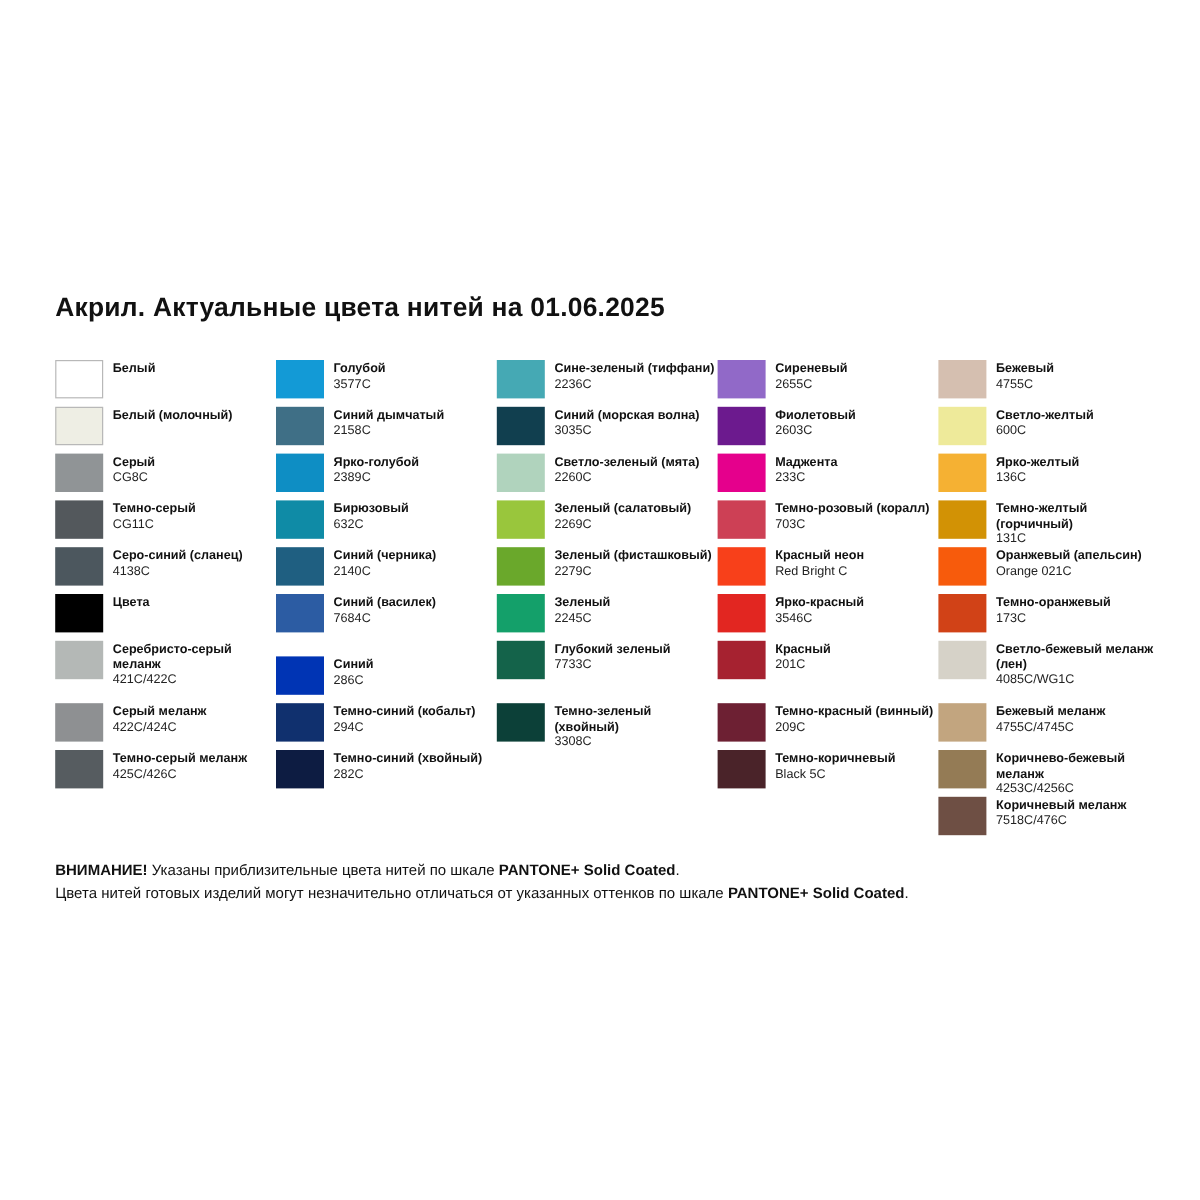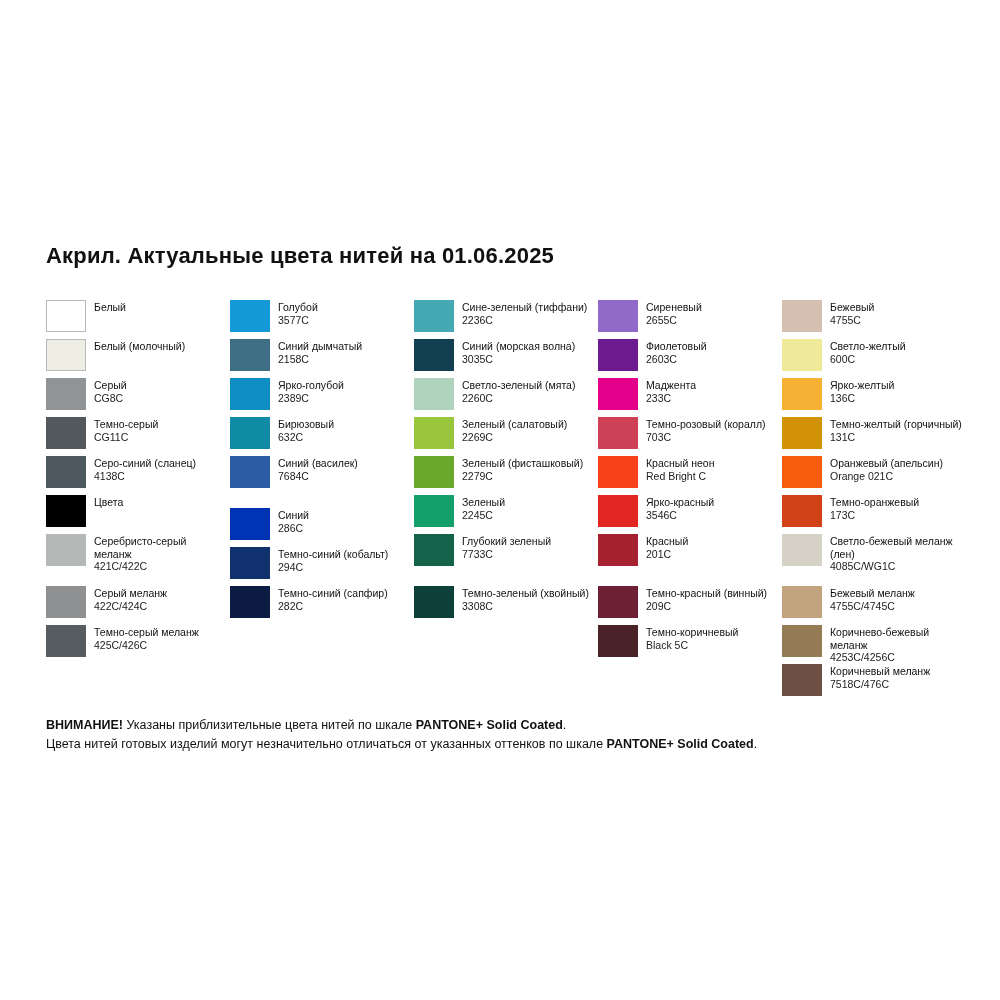--- a/index.html
+++ b/index.html
@@ -62,21 +62,21 @@
   }
   .labels {
     margin-left: 8px;
     display: flex;
     flex-direction: column;
     justify-content: flex-start;
     padding-top: 1px;
   }
   .name {
     font-size: 10.5px;
-    font-weight: normal;
+    font-weight: bold;
     line-height: 12.5px;
     color: #111111;
     white-space: pre-line;
   }
   .code {
     font-size: 10.5px;
     line-height: 12.5px;
     color: #222222;
     white-space: nowrap;
   }
@@ -189,20 +189,27 @@
           <div class="code">2389C</div>
         </div>
       </div>
       <div class="swatch-row">
         <div class="chip" style="background:#0f8ba6"></div>
         <div class="labels">
           <div class="name">Бирюзовый</div>
           <div class="code">632C</div>
         </div>
       </div>
+      <div class="swatch-row">
+        <div class="chip" style="background:#1f5f81"></div>
+        <div class="labels">
+          <div class="name">Синий (черника)</div>
+          <div class="code">2140C</div>
+        </div>
+      </div>
       <div class="swatch-row" style="height:52px">
         <div class="chip" style="background:#2c5ca3"></div>
         <div class="labels">
           <div class="name">Синий (василек)</div>
           <div class="code">7684C</div>
         </div>
       </div>
       <div class="swatch-row">
         <div class="chip" style="background:#0034b4"></div>
         <div class="labels">
@@ -213,21 +220,21 @@
       <div class="swatch-row">
         <div class="chip" style="background:#10306e"></div>
         <div class="labels">
           <div class="name">Темно-синий (кобальт)</div>
           <div class="code">294C</div>
         </div>
       </div>
       <div class="swatch-row">
         <div class="chip" style="background:#0d1c42"></div>
         <div class="labels">
-          <div class="name">Темно-синий (сапфир)</div>
+          <div class="name">Темно-синий (хвойный)</div>
           <div class="code">282C</div>
         </div>
       </div>
     </div>
 
     <div class="col">
       <div class="swatch-row">
         <div class="chip" style="background:#45a9b4"></div>
         <div class="labels">
           <div class="name">Сине-зеленый (тиффани)</div>

